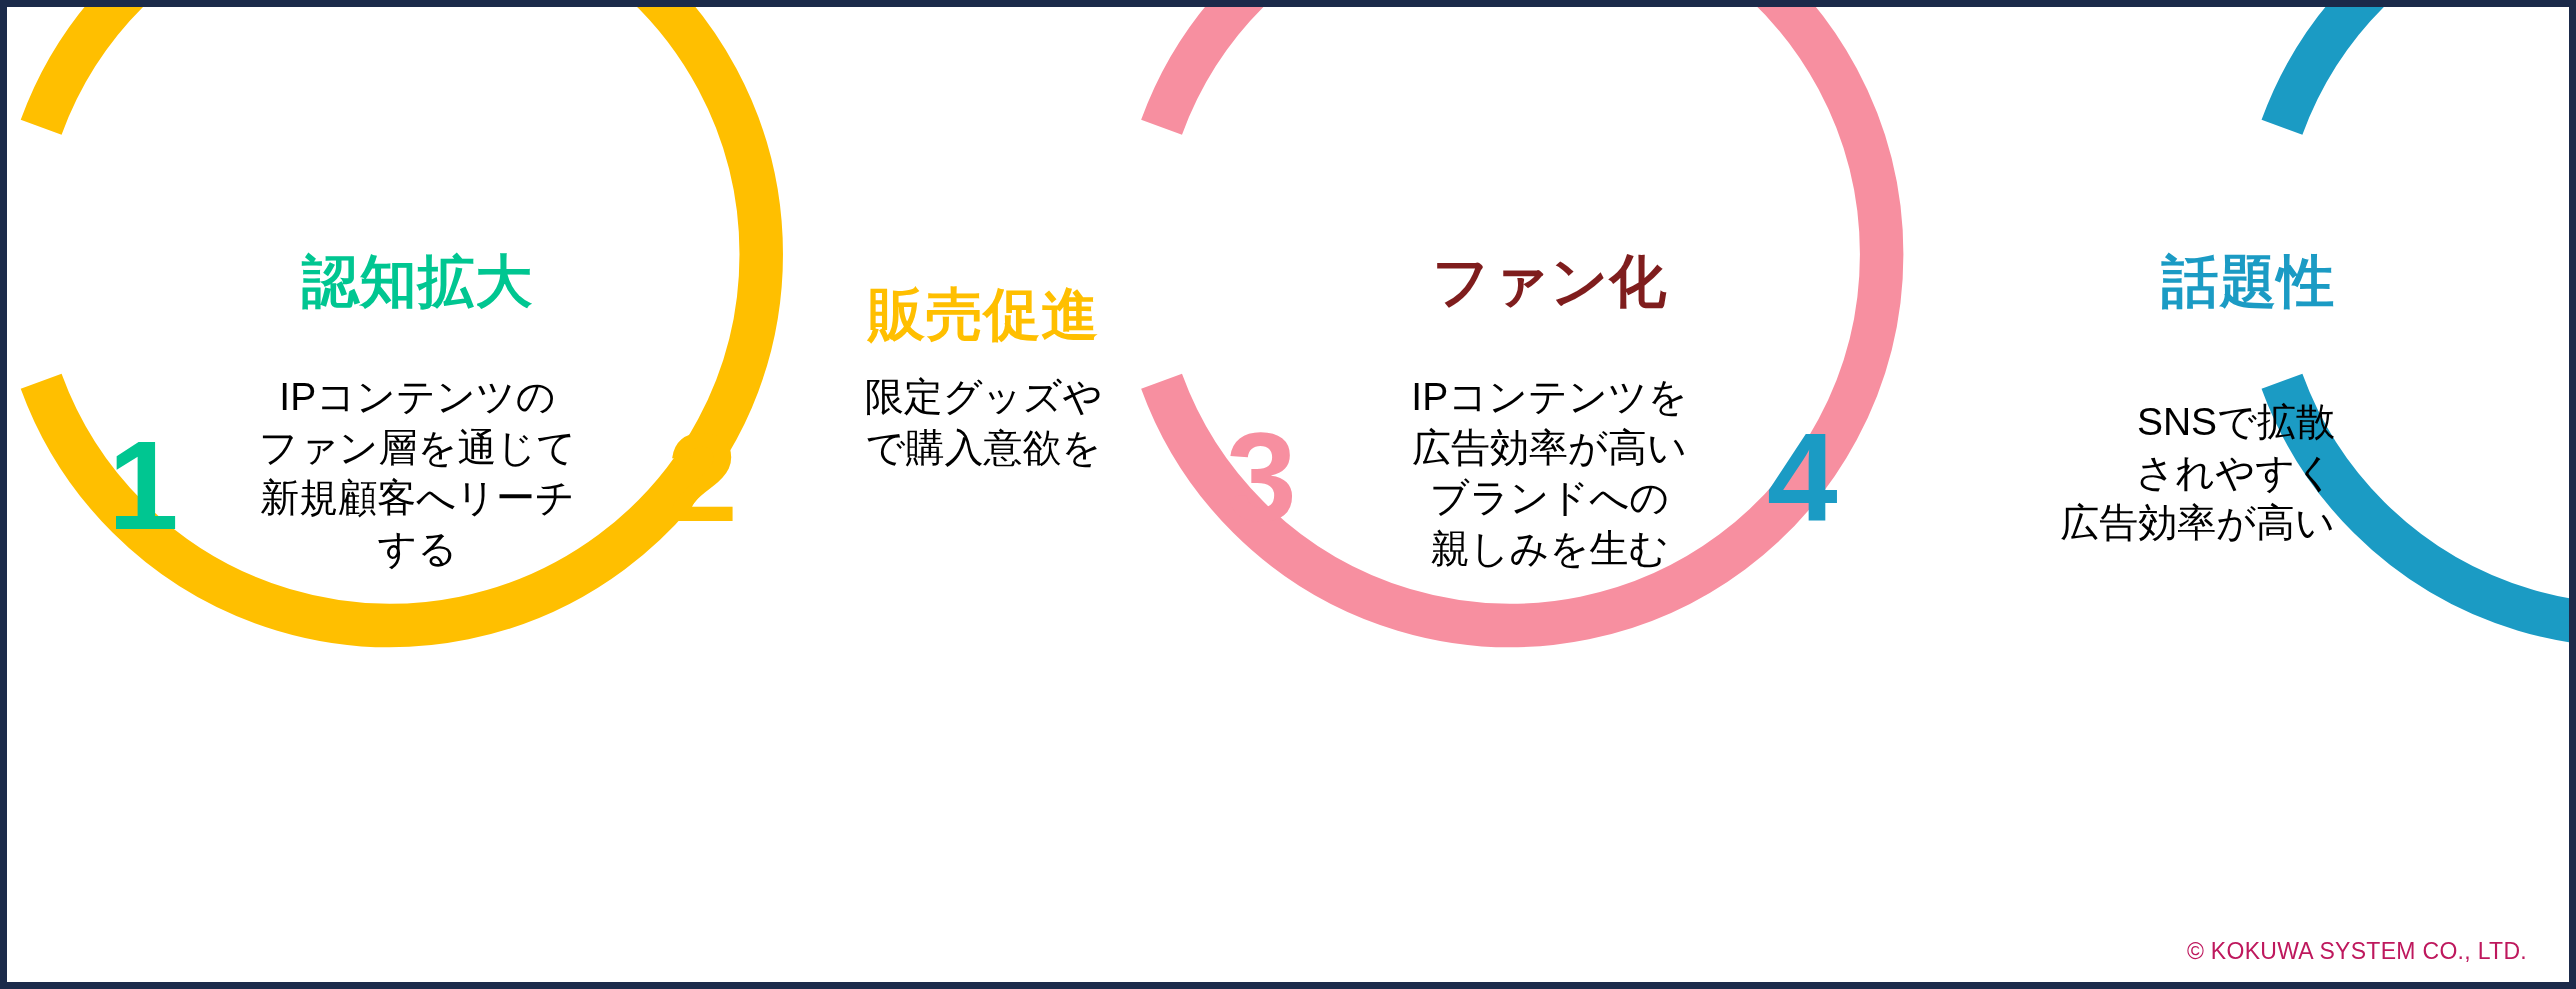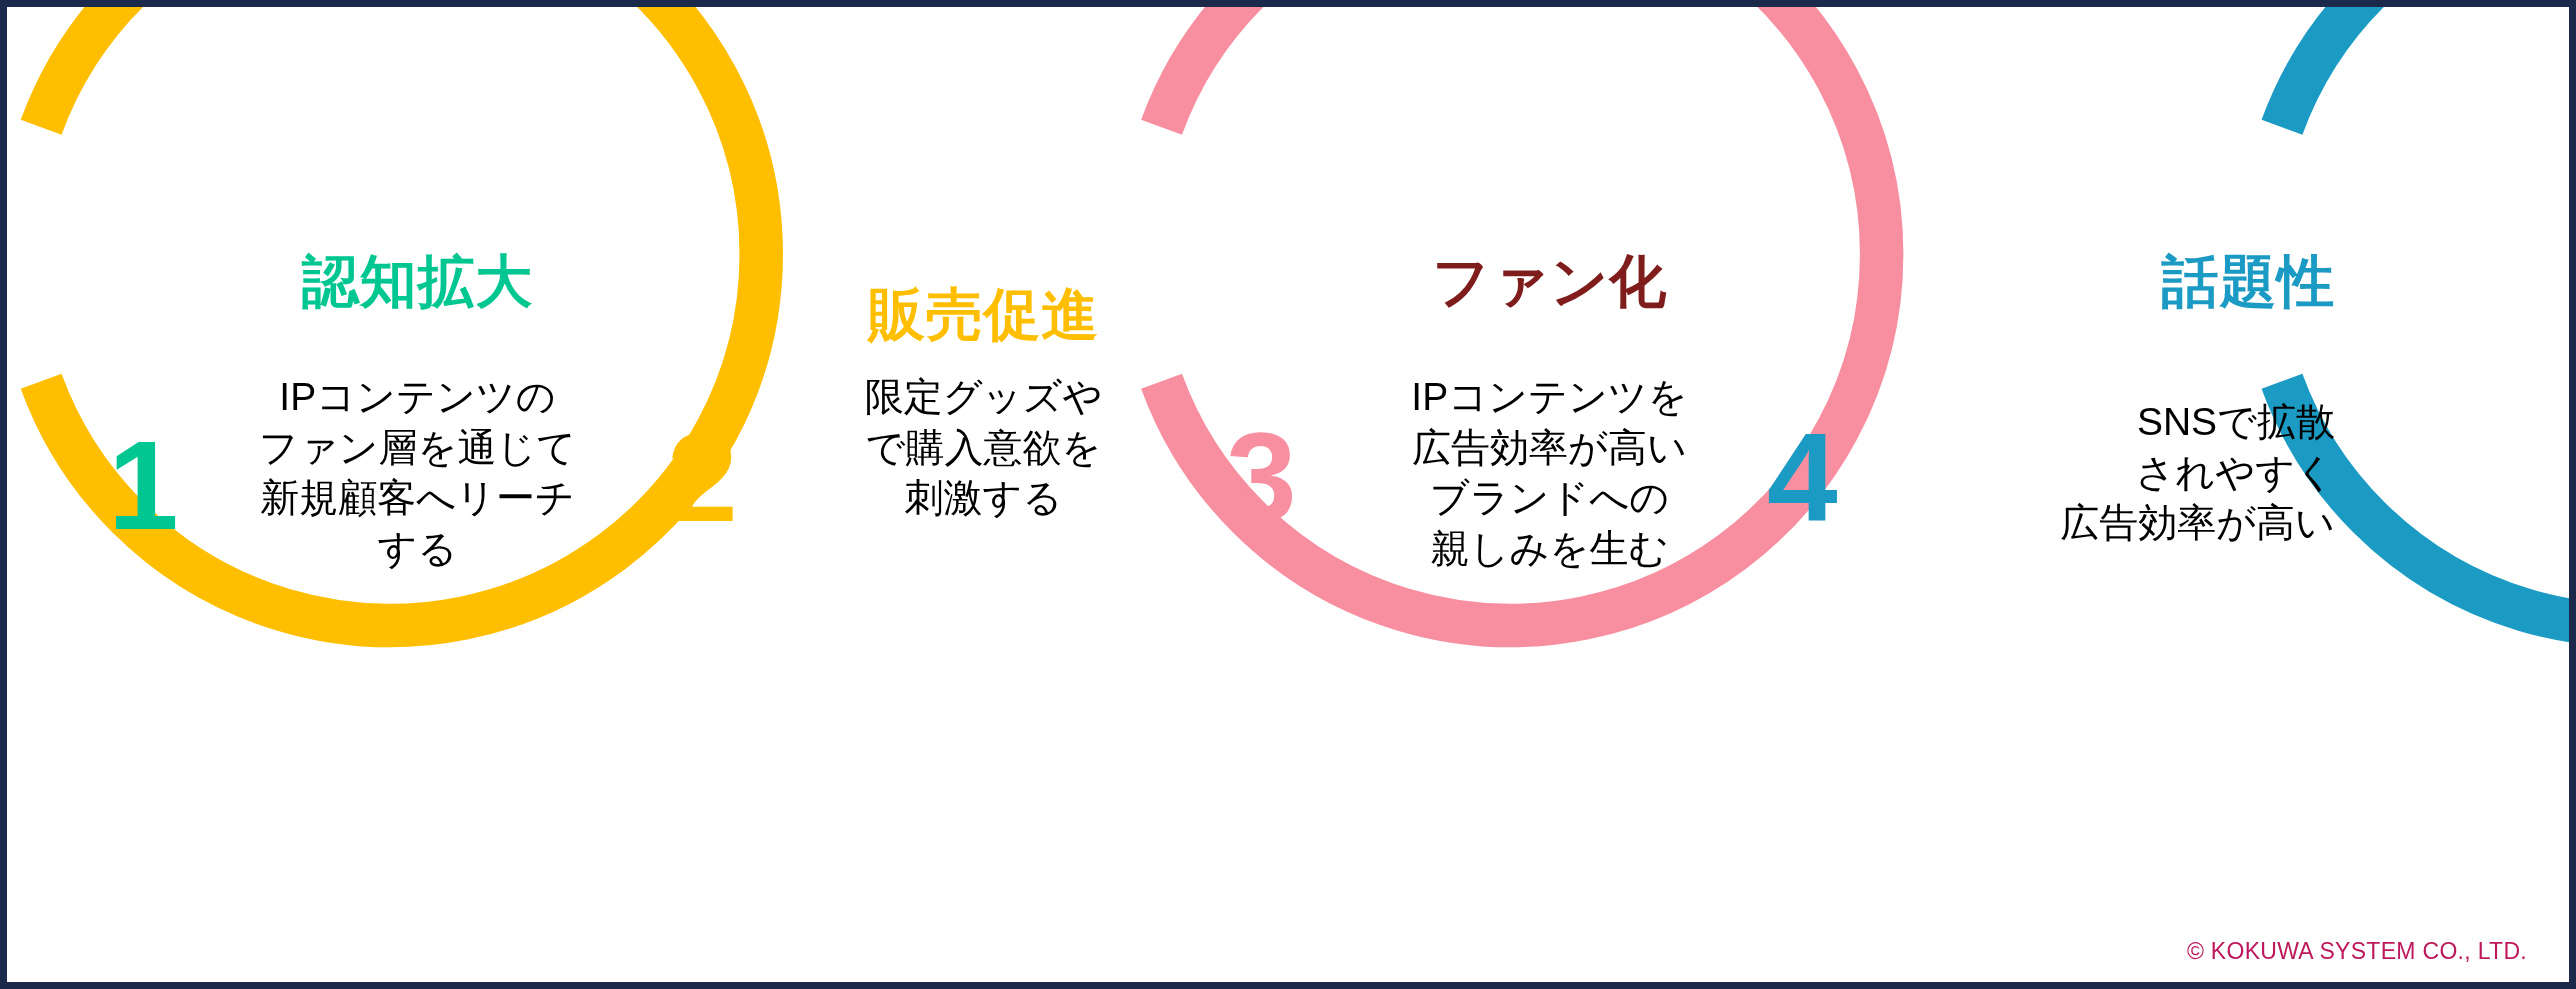--- a/index.html
+++ b/index.html
@@ -122,21 +122,20 @@
         <span class="ln">新規顧客へリーチ</span>
         <span class="ln">する</span>
       </div>
     </div>
 
     <div class="col" style="left:760px;">
       <div class="col-title" style="color: rgb(255, 191, 0); margin-top: 33px;">販売促進</div>
       <div class="col-body">
         <span class="ln">限定グッズや</span>
         <span class="ln">で購入意欲を</span>
-        <span class="ln">刺激する</span>
       </div>
     </div>
 
     <div class="col" style="left:1326px;">
       <div class="col-title" style="color: #7f1d1d;">ファン化</div>
       <div class="col-body">
         <span class="ln">IPコンテンツを</span>
         <span class="ln">広告効率が高い</span>
         <span class="ln">ブランドへの</span>
         <span class="ln">親しみを生む</span>

